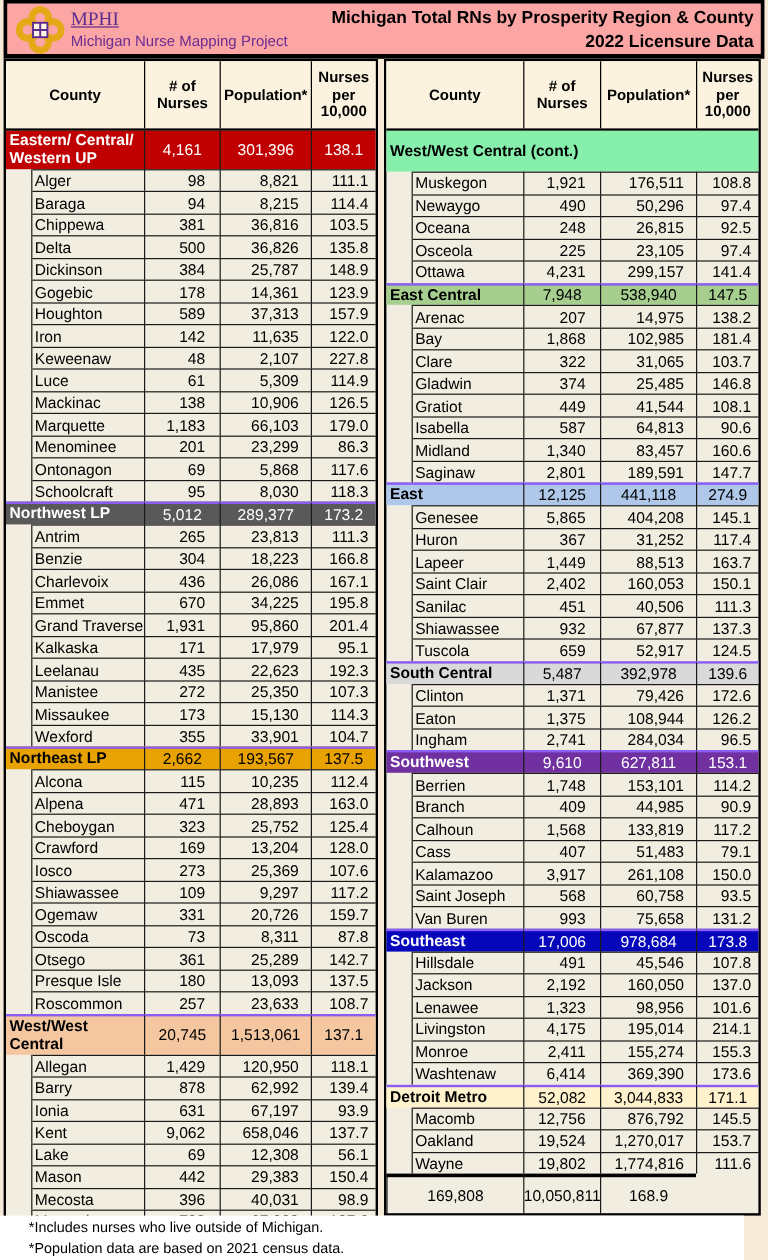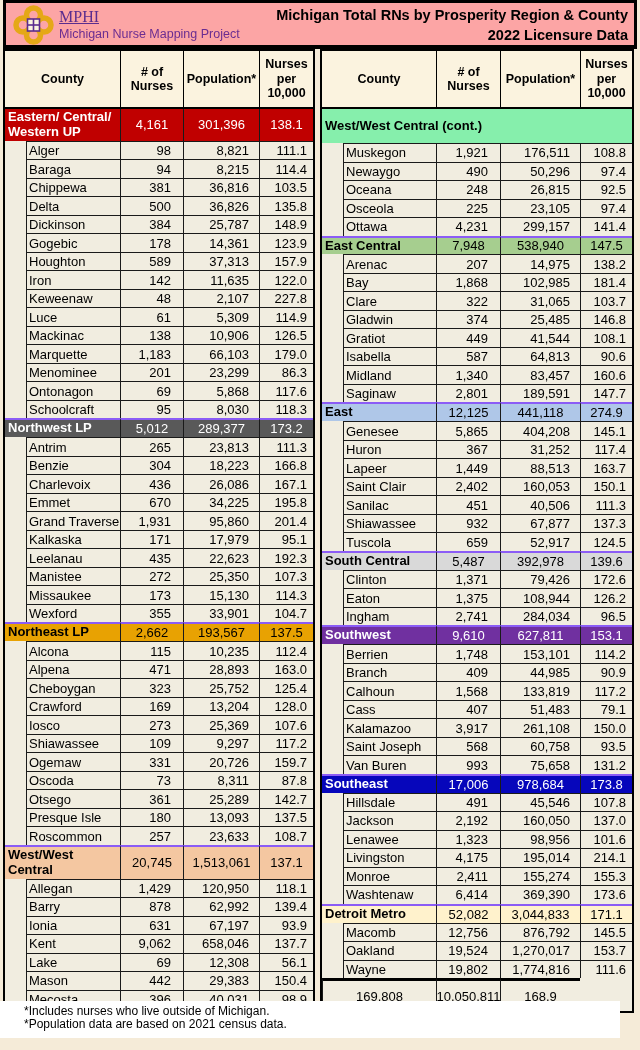--- a/index.html
+++ b/index.html
@@ -43,22 +43,22 @@
   
   .r-region .cell,.r-full .cell{border-top:2px solid #8b5cf6}
   .rlabel{font-weight:bold;padding:1px 3px;line-height:1.15}
   .rnum{justify-content:center;border-left:1px solid #1a1a1a}
   .tbody > .row:first-child .cell{border-top:none}
   
   .mi-row{min-height:33px}
   .mi-row .cell{border-top:3px solid #000}
   .mi-row .rnum{font-weight:normal}
   
-  .footer{position:absolute;left:0;bottom:12px;width:620px;height:37px;background:#FFFFFF;
-          padding:4px 0 3px 24px;display:flex;flex-direction:column;justify-content:flex-start}
+  .footer{position:absolute;left:0;bottom:0;width:620px;height:37px;background:#FFFFFF;
+          padding:4px 0 3px 24px;display:flex;flex-direction:column;justify-content:space-between}
   .fn{font-size:12px;line-height:13px}
 </style>
 </head>
 <body>
 
 <div class="banner">
   <div class="logo-block">
     <svg width="41" height="40" viewBox="0 0 41 40">
       <g fill="none" stroke="#E5A817" stroke-width="5.5">
         <circle cx="20.5" cy="10" r="7"></circle>

